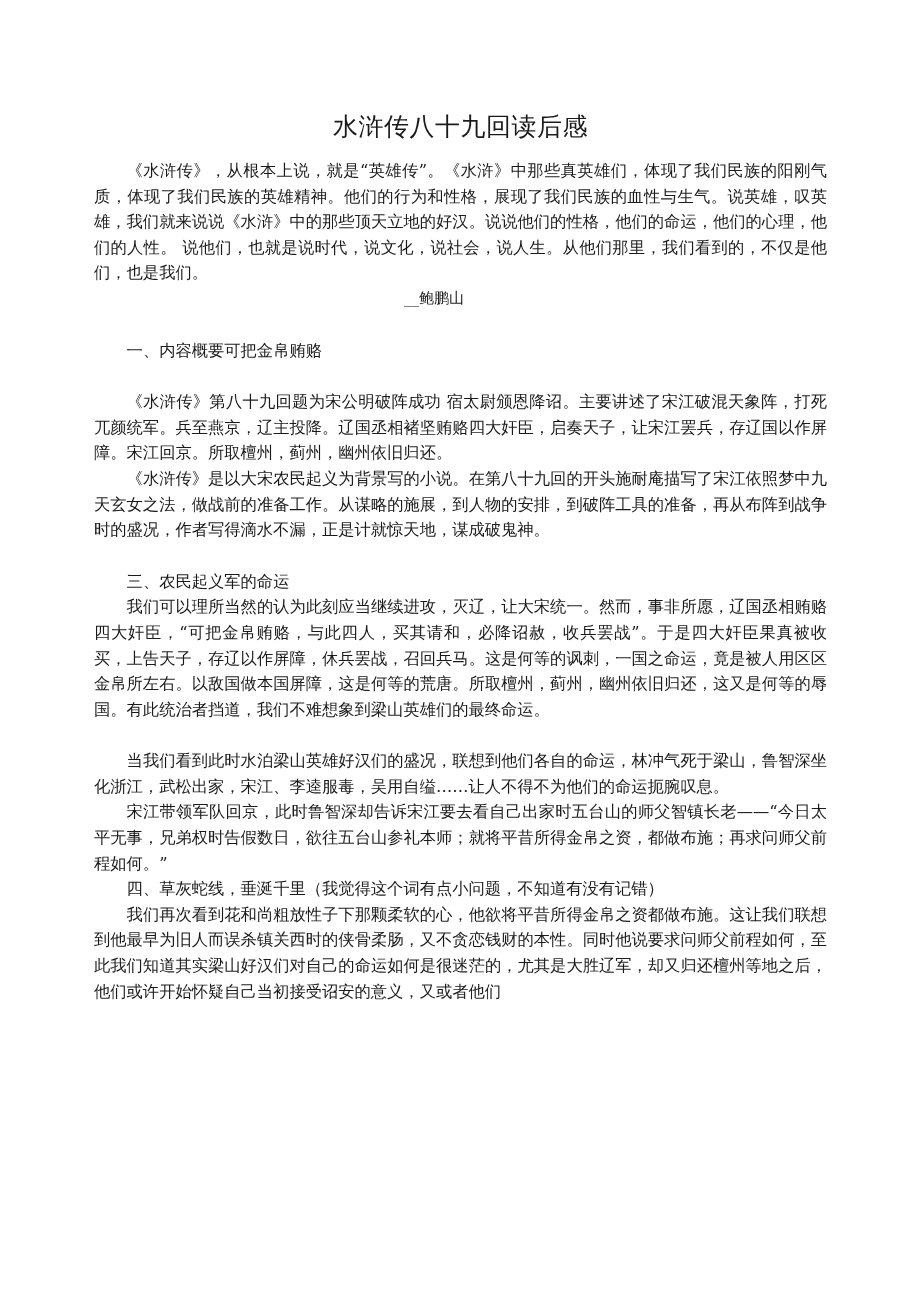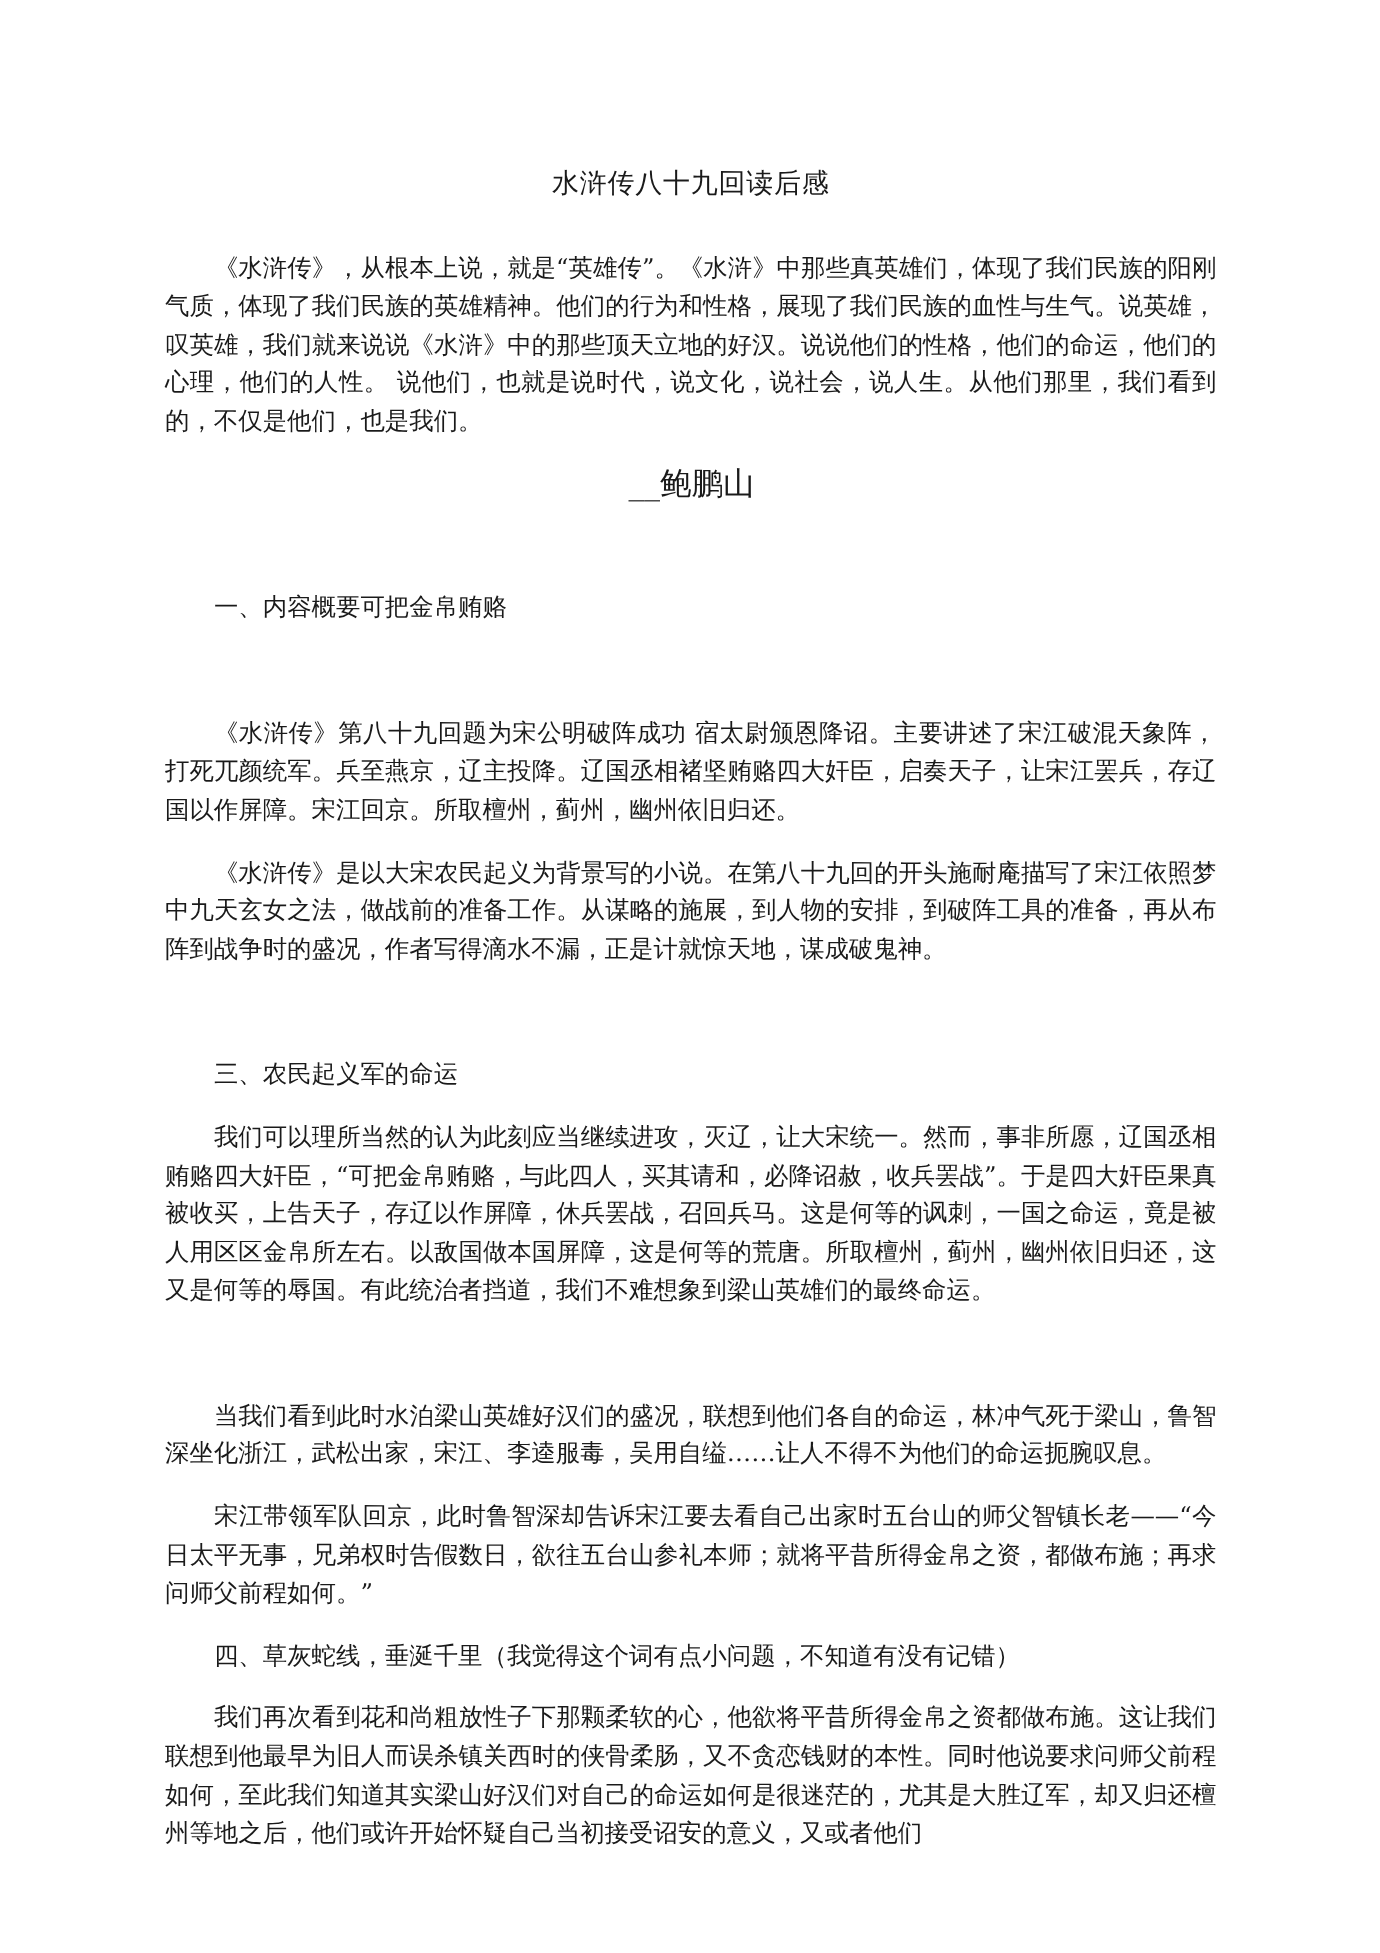--- a/index.html
+++ b/index.html
@@ -20,44 +20,44 @@
     overflow: hidden;
     box-sizing: border-box;
   }
   #doc {
     position: absolute;
     left: 94px;
     top: 0;
     width: 733px;
   }
   .doc-title {
-    font-size: 18px;
+    font-size: 25px;
     font-weight: normal;
     text-align: center;
     margin: 0;
     padding-top: 112px;
     letter-spacing: 0.5px;
     line-height: 1.2;
   }
   .para {
     font-size: 16.3px;
     line-height: 25.6px;
     text-align: justify;
     text-justify: inter-ideograph;
-    margin: 16px;
+    margin: 0;
     letter-spacing: 0px;
     word-break: break-all;
   }
   .indent {
     text-indent: 2em;
   }
   .attribution {
-    font-size: 21px;
+    font-size: 15px;
     line-height: 25.6px;
-    margin: 15px;
+    margin: 0;
     padding-left: 310px;
   }
   .gap-title {
     height: 16px;
   }
   .gap-md {
     height: 26px;
   }
 </style>
 </head>

